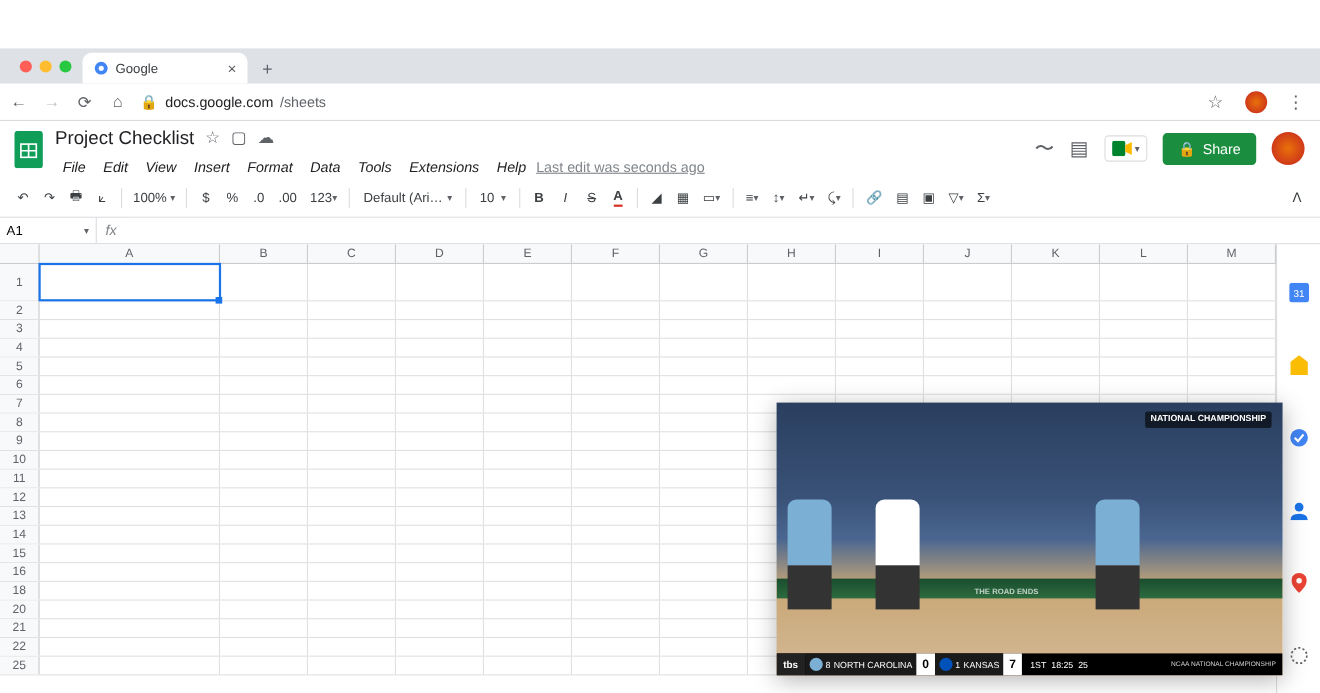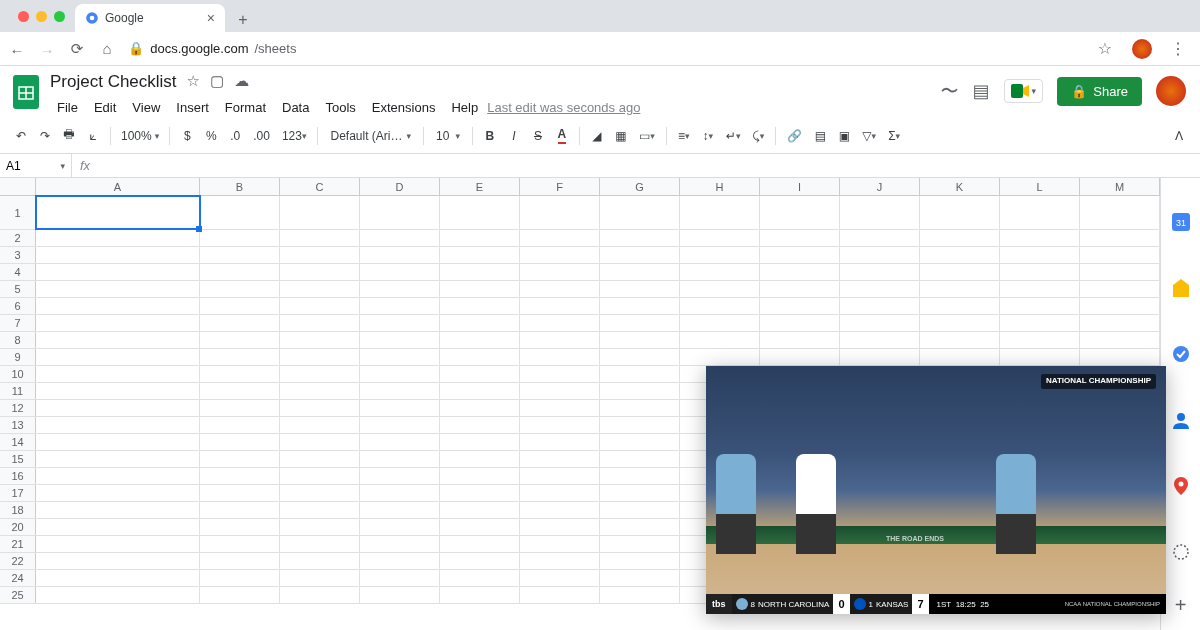--- a/index.html
+++ b/index.html
@@ -1,19 +1,19 @@
 <!DOCTYPE html>
 <html><head>
 <meta charset="utf-8">
 <style>
 * { margin: 0; padding: 0; box-sizing: border-box; font-family: Arial, sans-serif; }
 body { width: 1200px; height: 630px; overflow: hidden; background: #fff; position: relative; }
 
 
-.browser-chrome { background: #dee1e6; }
+.browser-chrome { background: #dee1e6; margin-top: 44px; }
 .tab-strip { height: 32px; display: flex; align-items: flex-end; padding-left: 8px; }
 .traffic-lights { display: flex; gap: 7px; align-items: center; padding: 0 10px; height: 32px; }
 .tl { width: 11px; height: 11px; border-radius: 50%; }
 .tl-r { background: #ff5f57; }
 .tl-y { background: #febc2e; }
 .tl-g { background: #28c840; }
 .tab { background: #fff; height: 28px; border-radius: 8px 8px 0 0; display: flex; align-items: center; padding: 0 10px; gap: 6px; min-width: 150px; font-size: 12px; color: #3c4043; }
 .tab-close { margin-left: auto; color: #5f6368; font-size: 14px; }
 .new-tab { width: 24px; height: 24px; display: flex; align-items: center; justify-content: center; color: #5f6368; font-size: 16px; margin-left: 6px; }
 .addr-bar { background: #fff; height: 34px; display: flex; align-items: center; padding: 0 8px; gap: 12px; border-bottom: 1px solid #dadce0; }
@@ -27,42 +27,42 @@
 
 
 .sheets-header { display: flex; align-items: flex-start; padding: 6px 10px 0 10px; gap: 8px; }
 .sheets-logo { width: 32px; height: 40px; display: flex; align-items: center; justify-content: center; }
 .sheets-logo svg { width: 26px; height: 34px; }
 .doc-meta { flex: 1; }
 .title-row { display: flex; gap: 10px; height: 24px; }
 .doc-title { font-size: 17px; color: #202124; }
 .title-icon { color: #5f6368; font-size: 15px; }
 .menu-row { display: flex; gap: 2px; font-size: 13px; color: #202124; height: 22px; align-items: center; }
-.menu-item { padding: 2px 7px; border-radius: 3px; }
+.menu-item { padding: 2px 7px; border-radius: 3px; font-style: italic; }
 .edit-status { color: #80868b; text-decoration: underline; }
 .header-right { display: flex; align-items: center; gap: 14px; padding-right: 4px; padding-top: 4px; }
 .hr-icon { color: #5f6368; font-size: 18px; }
 .meet-btn { background: #fff; border: 1px solid #dadce0; border-radius: 4px; padding: 4px 6px; display: flex; align-items: center; gap: 3px; }
 .share-btn { background: #1a8e3e; color: #fff; border-radius: 4px; padding: 7px 14px; font-size: 13px; font-weight: 500; display: flex; align-items: center; gap: 6px; }
 .avatar-lg { width: 30px; height: 30px; border-radius: 50%; background: radial-gradient(circle,#e8710a,#c5221f); }
 
 
 .toolbar { height: 36px; border-bottom: 1px solid #dadce0; display: flex; align-items: center; padding: 0 10px; gap: 2px; font-size: 12px; color: #3c4043; }
 .tb-btn { padding: 4px 5px; display: flex; align-items: center; justify-content: center; min-width: 22px; }
 .tb-sep { width: 1px; height: 18px; background: #dadce0; margin: 0 4px; }
 .zoom-sel { padding: 2px 4px; display: flex; align-items: center; gap: 3px; }
 .caret { font-size: 9px; color: #5f6368; }
 .font-sel { padding: 2px 6px; min-width: 72px; display: flex; align-items: center; gap: 4px; }
 .fs-sel { padding: 2px 6px; min-width: 32px; display: flex; align-items: center; gap: 6px; }
 .red-underline { border-bottom: 2px solid #d93025; padding-bottom: 1px; font-weight: bold; }
 .collapse-arrow { margin-left: auto; }
 
 
 .fx-row { height: 24px; border-bottom: 1px solid #dadce0; display: flex; align-items: center; }
-.name-box { width: 72px; border-right: 1px solid #dadce0; height: 100%; display: flex; align-items: center; padding: 0 6px; font-size: 12px; justify-content: space-between; }
+.name-box { width: 88px; border-right: 1px solid #dadce0; height: 100%; display: flex; align-items: center; padding: 0 6px; font-size: 12px; justify-content: space-between; }
 .fx-label { padding: 0 8px; color: #80868b; font-style: italic; font-size: 13px; }
 .fx-input { flex: 1; height: 100%; border: none; outline: none; font-size: 13px; }
 
 
 .grid-wrap { display: flex; height: calc(630px - 32px - 34px - 50px - 36px - 24px); }
 .sheet-area { flex: 1; overflow: hidden; position: relative; }
 .col-headers { display: flex; height: 18px; background: #f8f9fa; border-bottom: 1px solid #ccc; }
 .corner { width: 36px; background: #f8f9fa; border-right: 1px solid #ccc; }
 .col-h { flex-shrink: 0; border-right: 1px solid #ccc; text-align: center; font-size: 11px; color: #5f6368; line-height: 18px; }
 .col-h:first-of-type { width: 164px; }
@@ -523,36 +523,20 @@
           <div class="cell"></div>
           <div class="cell"></div>
           <div class="cell"></div>
           <div class="cell"></div>
           <div class="cell"></div>
           <div class="cell"></div>
           <div class="cell"></div>
           <div class="cell"></div>
         </div>
         <div class="row">
-          <div class="row-h">17</div>
-          <div class="cell cA"></div>
-          <div class="cell"></div>
-          <div class="cell"></div>
-          <div class="cell"></div>
-          <div class="cell"></div>
-          <div class="cell"></div>
-          <div class="cell"></div>
-          <div class="cell"></div>
-          <div class="cell"></div>
-          <div class="cell"></div>
-          <div class="cell"></div>
-          <div class="cell"></div>
-          <div class="cell"></div>
-        </div>
-        <div class="row">
           <div class="row-h">18</div>
           <div class="cell cA"></div>
           <div class="cell"></div>
           <div class="cell"></div>
           <div class="cell"></div>
           <div class="cell"></div>
           <div class="cell"></div>
           <div class="cell"></div>
           <div class="cell"></div>
           <div class="cell"></div>
@@ -588,36 +572,20 @@
           <div class="cell"></div>
           <div class="cell"></div>
           <div class="cell"></div>
           <div class="cell"></div>
           <div class="cell"></div>
           <div class="cell"></div>
           <div class="cell"></div>
         </div>
         <div class="row">
           <div class="row-h">22</div>
-          <div class="cell cA"></div>
-          <div class="cell"></div>
-          <div class="cell"></div>
-          <div class="cell"></div>
-          <div class="cell"></div>
-          <div class="cell"></div>
-          <div class="cell"></div>
-          <div class="cell"></div>
-          <div class="cell"></div>
-          <div class="cell"></div>
-          <div class="cell"></div>
-          <div class="cell"></div>
-          <div class="cell"></div>
-        </div>
-        <div class="row">
-          <div class="row-h">24</div>
           <div class="cell cA"></div>
           <div class="cell"></div>
           <div class="cell"></div>
           <div class="cell"></div>
           <div class="cell"></div>
           <div class="cell"></div>
           <div class="cell"></div>
           <div class="cell"></div>
           <div class="cell"></div>
           <div class="cell"></div>

